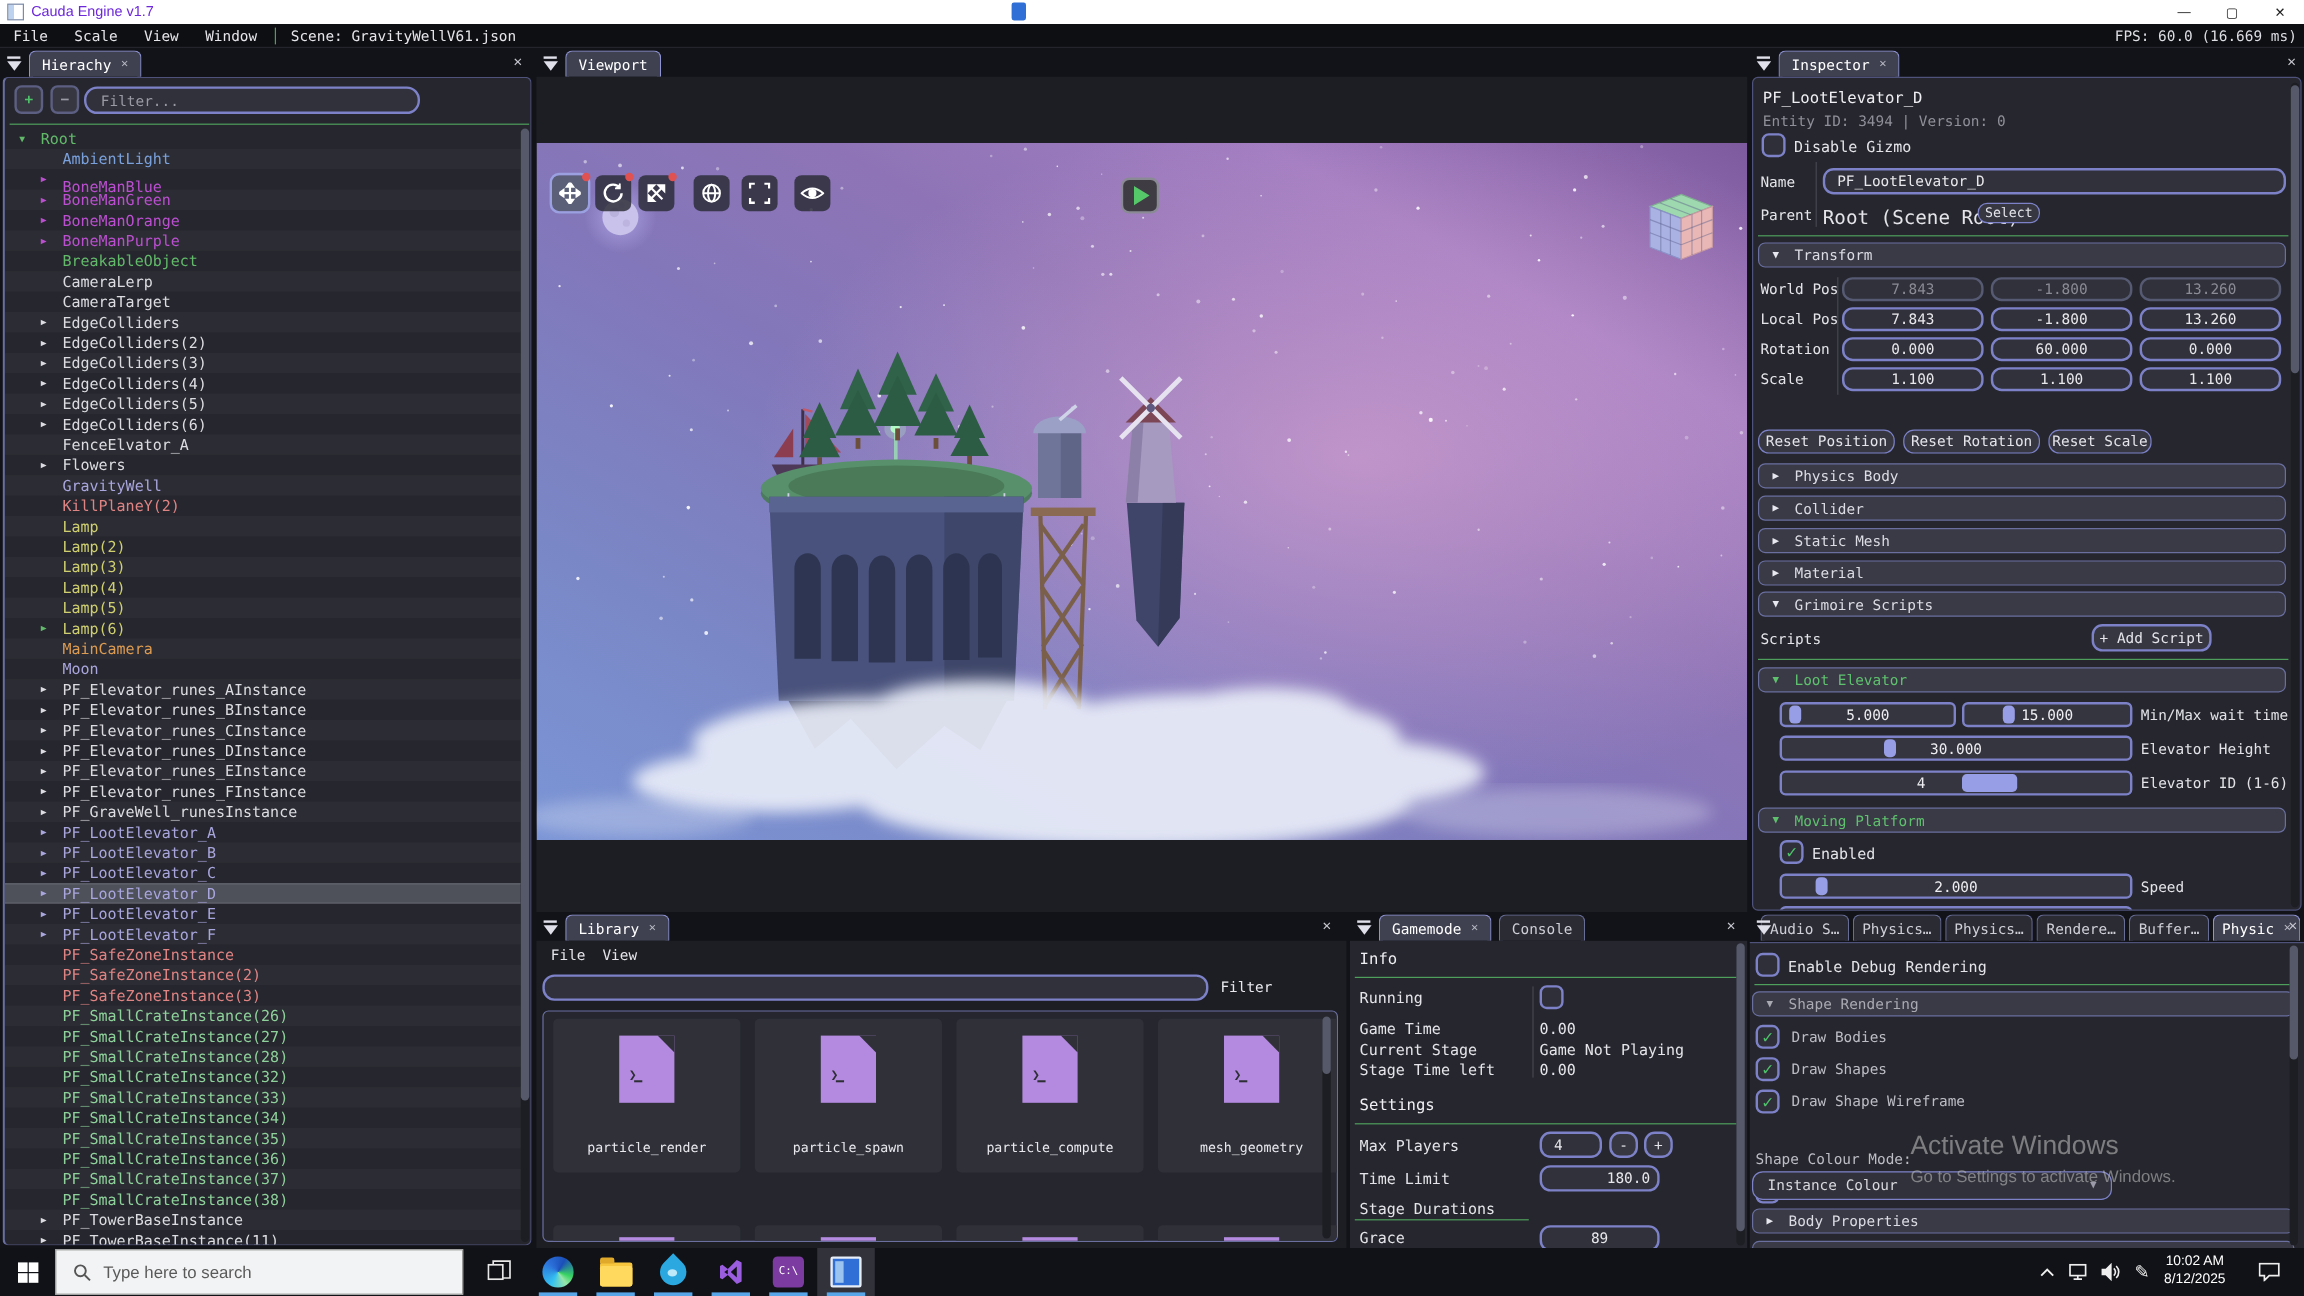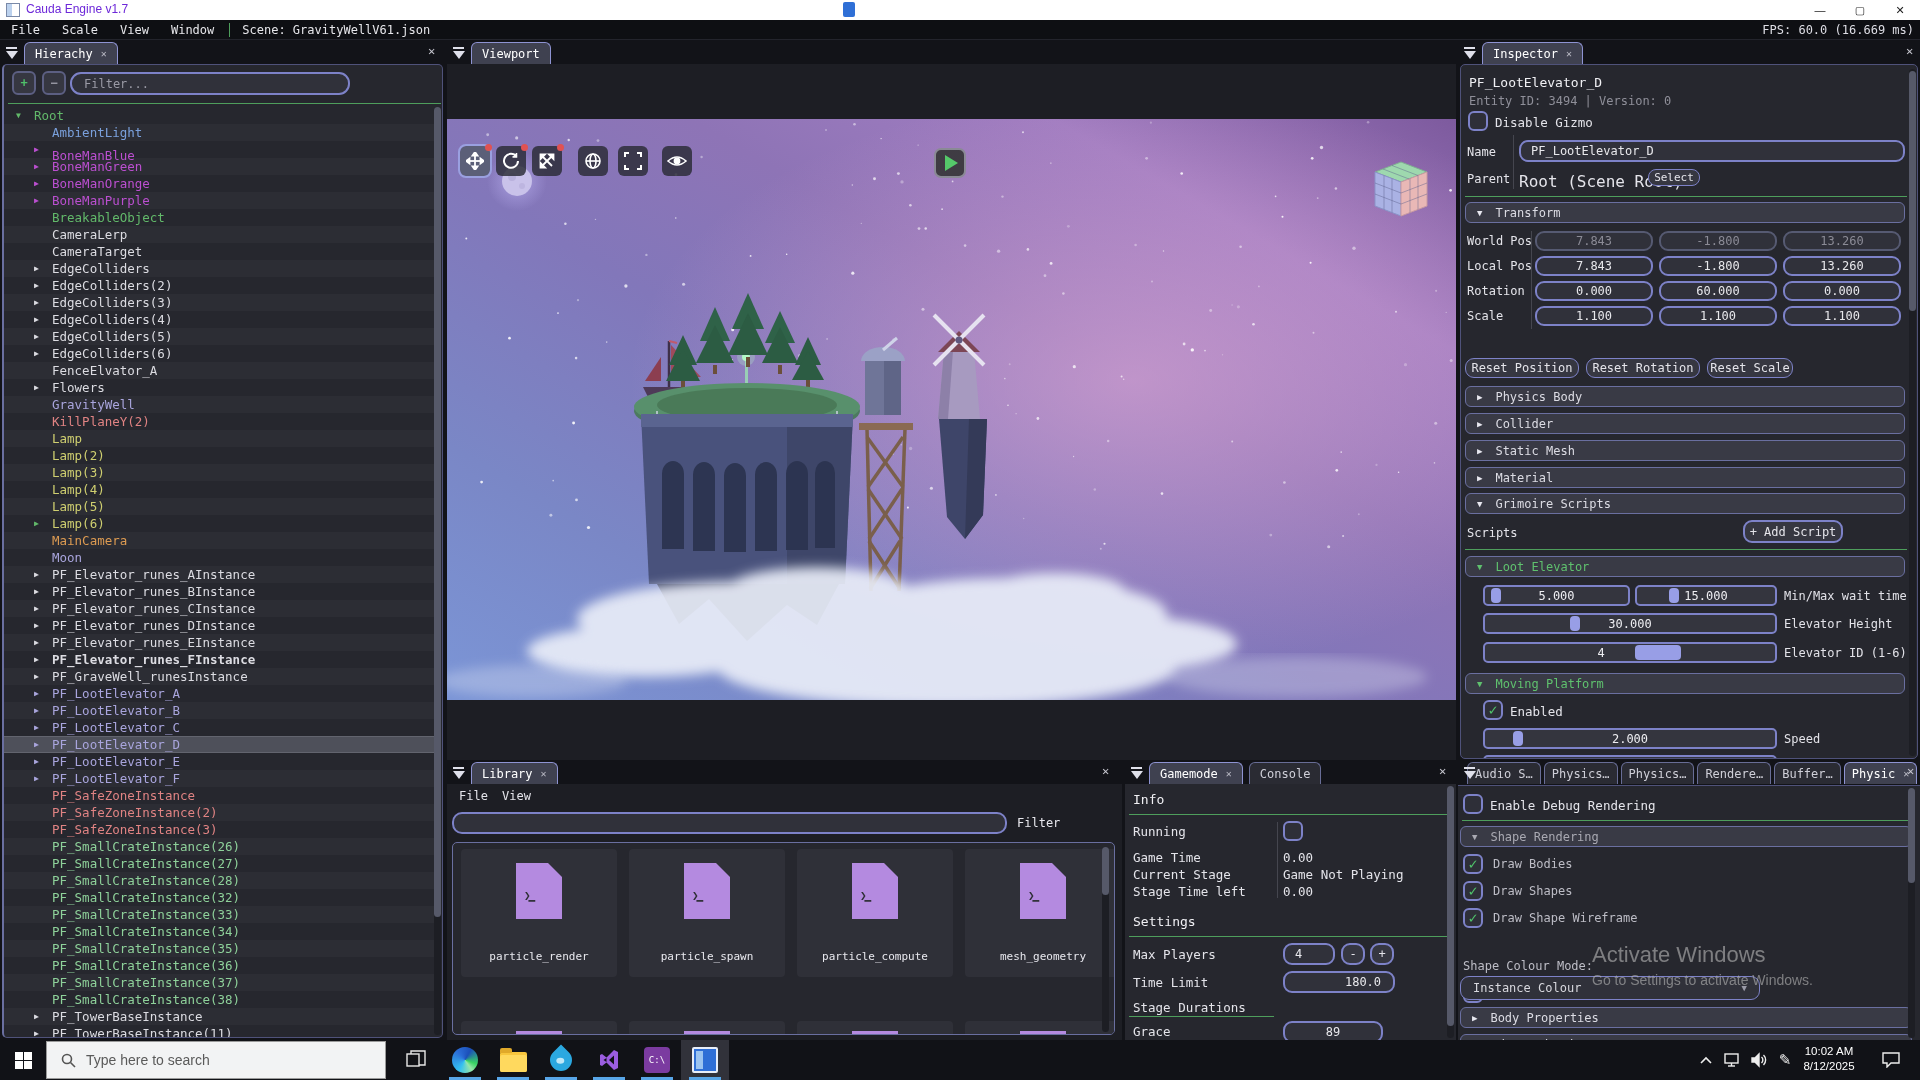--- a/index.html
+++ b/index.html
@@ -293,21 +293,21 @@
           <div class="trow d1">
             <span class="arr" style="color: rgb(220, 220, 226);">▶</span>
             <span style="color: rgb(220, 220, 226);">PF_Elevator_runes_DInstance</span>
           </div>
           <div class="trow d1 alt">
             <span class="arr" style="color: rgb(220, 220, 226);">▶</span>
             <span style="color: rgb(220, 220, 226);">PF_Elevator_runes_EInstance</span>
           </div>
           <div class="trow d1">
             <span class="arr" style="color: rgb(220, 220, 226);">▶</span>
-            <span style="color: rgb(220, 220, 226); font-weight: bold;">PF_Elevator_runes_FInstance</span>
+            <span style="color: rgb(220, 220, 226);">PF_Elevator_runes_FInstance</span>
           </div>
           <div class="trow d1 alt">
             <span class="arr" style="color: rgb(220, 220, 226);">▶</span>
             <span style="color: rgb(220, 220, 226);">PF_GraveWell_runesInstance</span>
           </div>
           <div class="trow d1">
             <span class="arr" style="color: rgb(169, 165, 221);">▶</span>
             <span style="color: rgb(169, 165, 221);">PF_LootElevator_A</span>
           </div>
           <div class="trow d1 alt">
@@ -848,21 +848,21 @@
           <div class="gm-label" style="left: 8px; top: 100px;">Stage Time left</div>
           <div class="gm-val" style="left: 158px; top: 100px;">0.00</div>
         </div>
       <div class="gm-head" style="left:8px;top:130px;">Settings</div>
       <div class="hr-green" style="left:4px;top:152px;width:320px;"></div>
       <div class="gm-label" style="left:8px;top:163px;">Max Players</div>
       <div class="field" style="position:absolute;left:158px;top:159px;width:52px;height:22px;justify-content:flex-start;padding-left:10px;">4</div>
       <div class="btn" style="position:absolute;left:216px;top:159px;width:24px;height:22px;">-</div>
       <div class="btn" style="position:absolute;left:245px;top:159px;width:24px;height:22px;">+</div>
       <div class="gm-label" style="left:8px;top:191px;">Time Limit</div>
-      <div class="field" style="position:absolute;left:158px;top:187px;width:112px;height:22px;padding-left:48px;">180.0</div>
+      <div class="field" style="position:absolute;left:158px;top:187px;width:100px;height:22px;padding-left:48px;">180.0</div>
       <div class="gm-label" style="left:8px;top:216px;">Stage Durations</div>
       <div class="hr-green" style="left:4px;top:232px;width:145px;"></div>
       <div class="gm-label" style="left:8px;top:240px;">Grace</div>
       <div class="field" style="position:absolute;left:158px;top:237px;width:100px;height:22px;">89</div>
       <div class="scrollbar" style="left:322px;top:2px;height:252px;">
         <div class="thumb" style="top:0;height:240px;"></div>
       </div>
     </div>
   </div>
 

